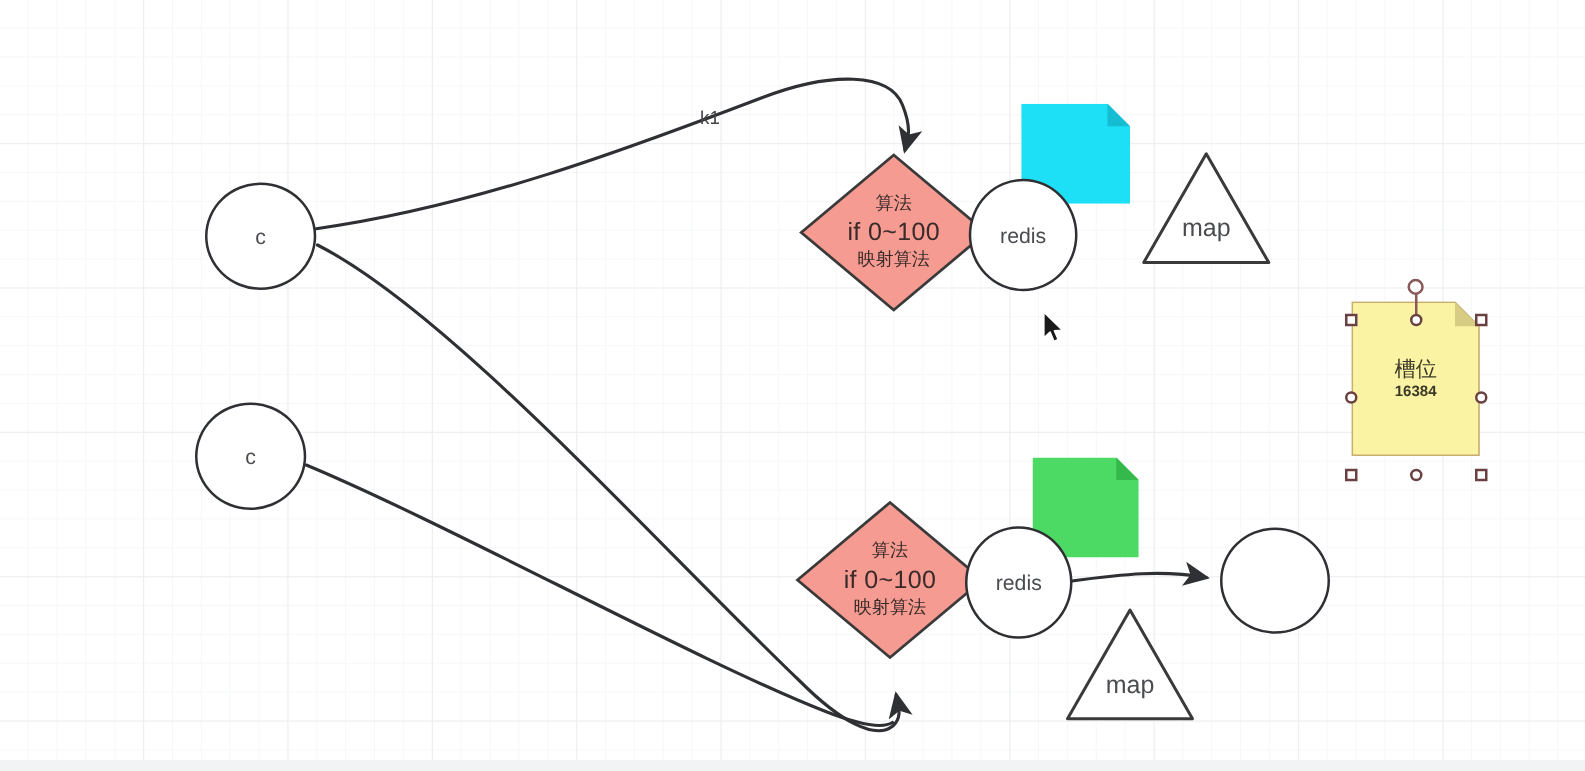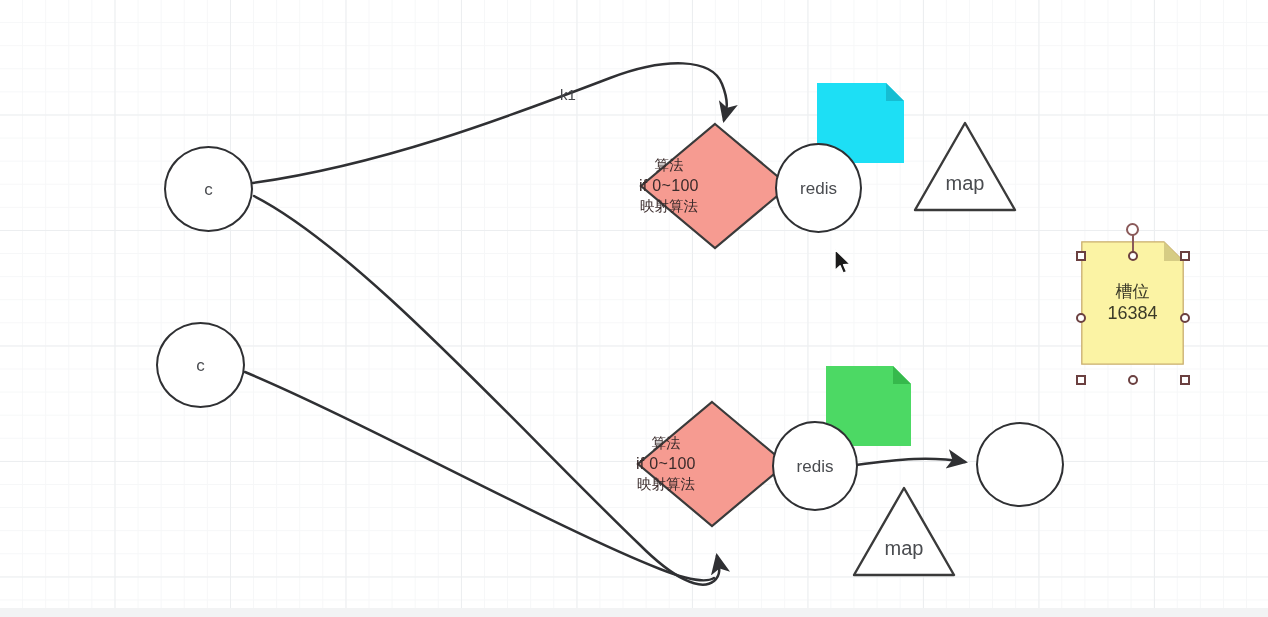--- a/index.html
+++ b/index.html
@@ -51,37 +51,38 @@
   }
   .circle-label {
     color: #4a4c50;
     font-size: 17px;
     line-height: 1;
   }
   
   .diamond-node {
     display: flex;
     align-items: center;
+    justify-content: center;
   }
   .diamond-shape {
     position: absolute;
     left: 0; top: 0;
     width: 100%;
     height: 100%;
   }
   .diamond-text {
     position: relative;
     z-index: 2;
     text-align: center;
     color: #3a2b2b;
     font-size: 14.5px;
     line-height: 1.32;
     white-space: nowrap;
   }
-  .diamond-text .t-line2 { font-size: 16px; letter-spacing: .3px; }
+  .diamond-text .t-line2 { font-size: 20px; letter-spacing: .3px; }
   
   .triangle-node svg { display: block; }
   .triangle-label {
     position: absolute;
     width: 100%;
     text-align: center;
     color: #4a4c50;
     font-size: 20px;
     bottom: 18px;
     left: 0;
@@ -94,21 +95,21 @@
     width: 100%; height: 100%;
     display: flex;
     flex-direction: column;
     align-items: center;
     justify-content: center;
     color: #3b3a28;
     font-size: 17px;
     line-height: 1.25;
     text-align: center;
   }
-  .note-text .n-num { font-size: 18px; }
+  .note-text .n-num { font-size: 12px; font-weight: bold; }
   
   .selection-layer { position: absolute; }
   .sel-handle {
     position: absolute;
     background: #ffffff;
     border: 2px solid #6b4040;
     box-sizing: border-box;
   }
   .sel-handle.square { width: 10px; height: 10px; }
   .sel-handle.round { width: 10px; height: 10px; border-radius: 50%; }

